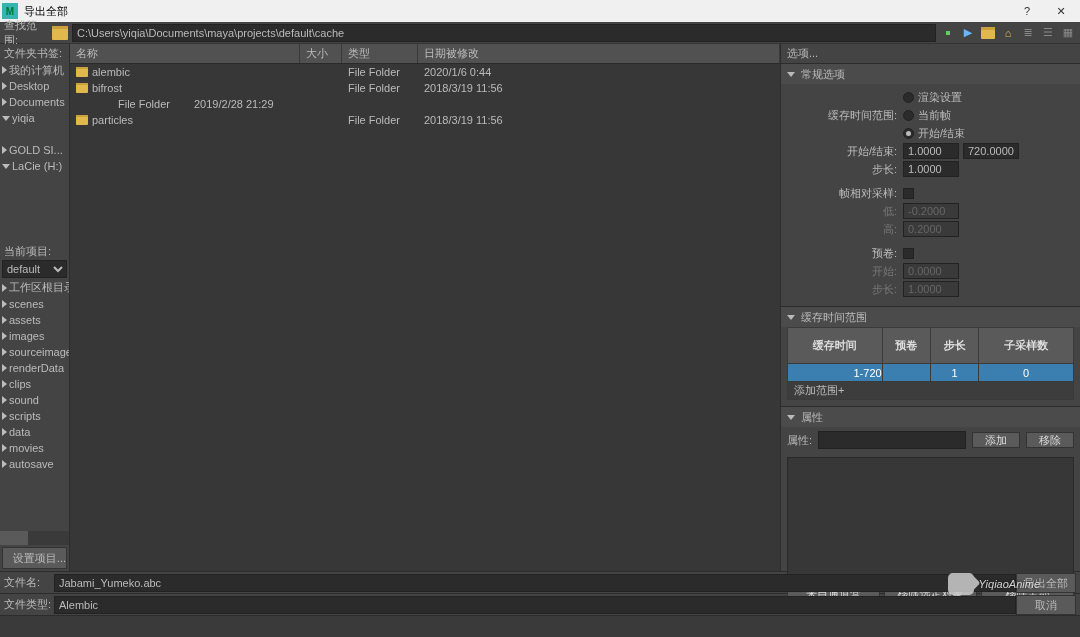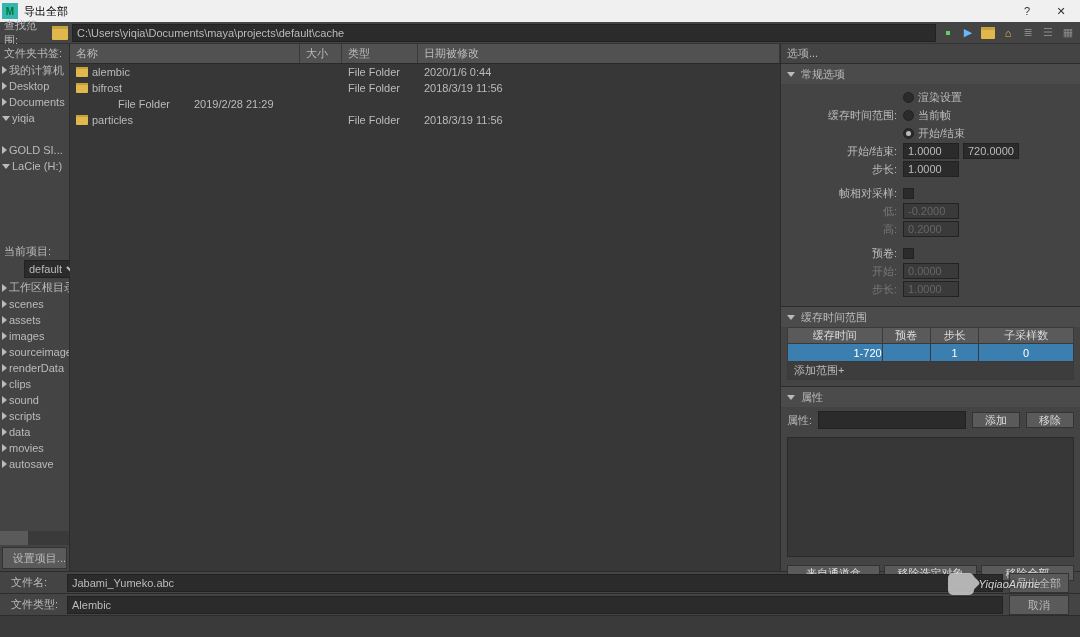--- a/index.html
+++ b/index.html
@@ -28,21 +28,21 @@
 .mainarea { display: flex; height: calc(100% - 22px - 22px - 22px - 22px - 22px); }
 
 
 .leftcol { width: 70px; display: flex; flex-direction: column; border-right: 1px solid #2c2c2c; }
 .leftcol .sectlbl { height: 18px; padding: 2px 4px; background: #444; }
 .leftcol .tree { flex: 1; overflow: hidden; background: #444; }
 .leftcol .tree .item { height: 16px; padding: 0 2px; display: flex; align-items: center; gap: 2px; white-space: nowrap; overflow: hidden; }
 .tri { width: 0; height: 0; display: inline-block; }
 .tri.r { border-top: 4px solid transparent; border-bottom: 4px solid transparent; border-left: 5px solid #bbb; }
 .tri.d { border-left: 4px solid transparent; border-right: 4px solid transparent; border-top: 5px solid #bbb; }
-.leftcol .combowrap { display:flex; padding:0 2px 2px 2px;margin-left:22px; }
+.leftcol .combowrap { display:flex; padding:0 2px 2px 2px; }
 .leftcol select.combo { flex:1; height: 18px; background: #2b2b2b; color: #bbb; border: 1px solid #222; font-size:11px; }
 .leftcol .scrollbox { height: 14px; background: #3a3a3a; display:flex; }
 .leftcol .scrollbox .thumb { width: 40%; height: 100%; background: #5a5a5a; }
 .leftcol .setproj { height: 22px; background: #5a5a5a; border: 1px solid #333; text-align: right; line-height: 20px; margin: 2px; }
 
 
 .centercol { flex: 1; display: flex; flex-direction: column; background: #373737; }
 .filehdr { height: 20px; display: flex; background: #515151; border-bottom: 1px solid #2a2a2a; }
 .filehdr .col { border-right: 1px solid #3a3a3a; padding: 2px 6px; }
 .col-name { width: 230px; }
@@ -66,33 +66,33 @@
 .sect .sectbody { padding: 4px 6px 8px 6px; }
 .formrow { display:flex; align-items:center; height: 18px; gap:4px; }
 .formrow .flab { width: 112px; text-align:right; padding-right:2px; color:#bbb; }
 .formrow .flab.dim { color:#777; }
 .radio { width:11px; height:11px; border-radius:50%; border:1px solid #222; background:#2b2b2b; display:inline-block; position:relative; }
 .radio.on::after { content:""; position:absolute; inset:2px; border-radius:50%; background:#bbb; }
 .check { width:11px; height:11px; border:1px solid #222; background:#2b2b2b; display:inline-block; }
 .numfield { height:16px; background:#2b2b2b; border:1px solid #222; color:#bbb; padding:0 4px; line-height:14px; width:56px; }
 .numfield.dis { color:#666; background:#3a3a3a; }
 .rtable { width:100%; border-collapse:collapse; }
-.rtable th { background:#5a5a5a; color:#ddd; font-weight:normal; height:16px; text-align:center; border:1px solid #3a3a3a; }
+.rtable th { background:#5a5a5a; color:#ddd; font-weight:bold; height:36px; text-align:center; border:1px solid #3a3a3a; }
 .rtable td { height:18px; text-align:center; border:1px solid #3a3a3a; }
 .rtable tr.sel td { background:#3a7fb0; color:#fff; }
 .rtable tr.add td { background:#3d3d3d; text-align:left; padding-left:6px; }
 .attr-row { display:flex; gap:6px; align-items:center; padding: 4px 6px; }
 .attr-row .attrfield { flex:1; height:18px; background:#2b2b2b; border:1px solid #222; }
 .btn { height:16px; background:#5a5a5a; border:1px solid #333; color:#ddd; display:flex; align-items:center; justify-content:center; }
 .bigarea { flex:1; background:#373737; border:1px solid #2a2a2a; margin:4px 6px; min-height:120px; }
 .rightcol .btnrow { display:flex; gap:4px; padding:4px 6px; }
 .rightcol .btnrow .btn { flex:1; }
 
 
-.bottomrow { height:22px; display:flex; align-items:center; background:#444; border-top:1px solid #2c2c2c; padding:0 11px; gap:6px; }
+.bottomrow { height:22px; display:flex; align-items:center; background:#444; border-top:1px solid #2c2c2c; padding:0 4px; }
 .bottomrow .lbl { width:50px; }
 .bottomrow .field { flex:1; height:18px; background:#2b2b2b; border:1px solid #222; color:#bbb; padding:0 4px; line-height:16px; }
 .bottomrow .mainbtn { width:60px; height:20px; background:#5a5a5a; border:1px solid #333; text-align:center; line-height:18px; }
 
 .watermark { position:absolute; right:40px; bottom:42px; color:#eee; font-size:18px; font-style:italic; display:flex; align-items:center; gap:4px; opacity:0.85; text-shadow:0 0 3px #000;}
 .watermark .bubble { width:26px; height:22px; background:#ccc; border-radius:5px; position:relative; }
 .watermark .bubble::after { content:""; position:absolute; right:-4px; top:4px; width:12px; height:12px; background:#ccc; border-radius:3px; transform:rotate(45deg);}
 </style>
 </head>
 <body>

